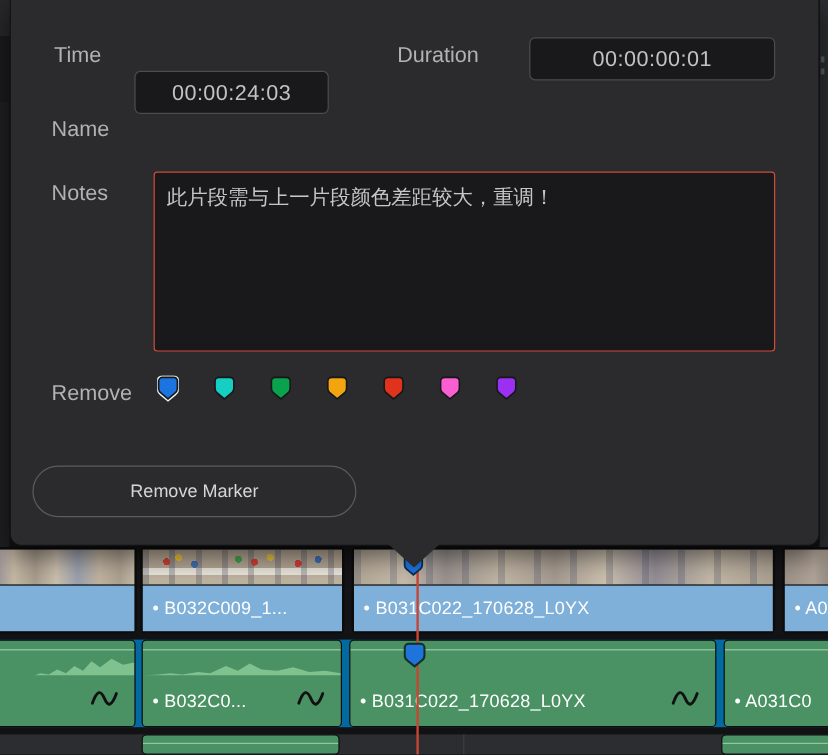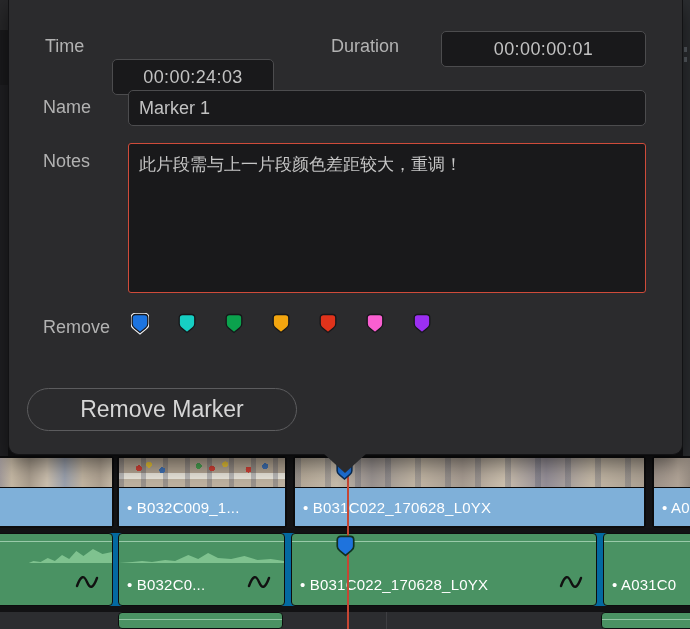--- a/index.html
+++ b/index.html
@@ -115,21 +115,21 @@
 
   .swatch-row{position:absolute;left:122px;top:313px;display:flex;gap:29px;}
   .swatch{width:18px;height:23px;cursor:pointer;}
   .swatch svg{display:block;}
   .swatch .ring{display:none;}
   .swatch.selected .ring{display:block;}
 
   .dbtn{
     position:absolute;top:388px;height:43px;border-radius:22px;
     background:transparent;border:1px solid var(--button-border,#5c5c5e);
-    color:var(--button-text,#d6d6d6);font-size:23px;
+    color:var(--button-text,#d6d6d6);font-size:15px;
     font-family:"Liberation Sans","DejaVu Sans",sans-serif;cursor:pointer;
   }
   #remove-btn{left:18px;width:270px;}
   #save-btn{left:442px;width:197px;}
 </style>
 </head>
 <body>
 
 <div class="screen">
 
@@ -233,21 +233,20 @@
 
   <div class="dialog">
 
     <span class="dlabel lbl-time">Time</span>
     <input class="dfield tc" id="time-field" value="00:00:24:03" style="">
 
     <span class="dlabel lbl-duration">Duration</span>
     <input class="dfield tc" id="duration-field" value="00:00:00:01" style="">
 
     <span class="dlabel lbl-name">Name</span>
-    <input class="dfield" id="name-field" value="Marker 1" style="">
 
     <span class="dlabel lbl-notes">Notes</span>
     <textarea class="dfield" id="notes-field" spellcheck="false" style="">此片段需与上一片段颜色差距较大，重调！</textarea>
 
     <span class="dlabel lbl-color">Remove</span>
     <div class="swatch-row">
       <div class="swatch selected">
         <svg width="18" height="23" viewBox="0 0 18 22">
           <path class="ring" d="M4.5 1 H13.5 C15.4 1 16.8 2.4 16.8 4.3 V10.2 C16.8 12 16 13.3 14.5 14.4 L9 18.9 L3.5 14.4 C2 13.3 1.2 12 1.2 10.2 V4.3 C1.2 2.4 2.6 1 4.5 1 Z" fill="none" stroke="#f2f2f2" stroke-width="3.6"></path>
           <path class="shield" d="M4.5 1 H13.5 C15.4 1 16.8 2.4 16.8 4.3 V10.2 C16.8 12 16 13.3 14.5 14.4 L9 18.9 L3.5 14.4 C2 13.3 1.2 12 1.2 10.2 V4.3 C1.2 2.4 2.6 1 4.5 1 Z" fill="#1c74e0" stroke="#16171a" stroke-width="1.3"></path>

